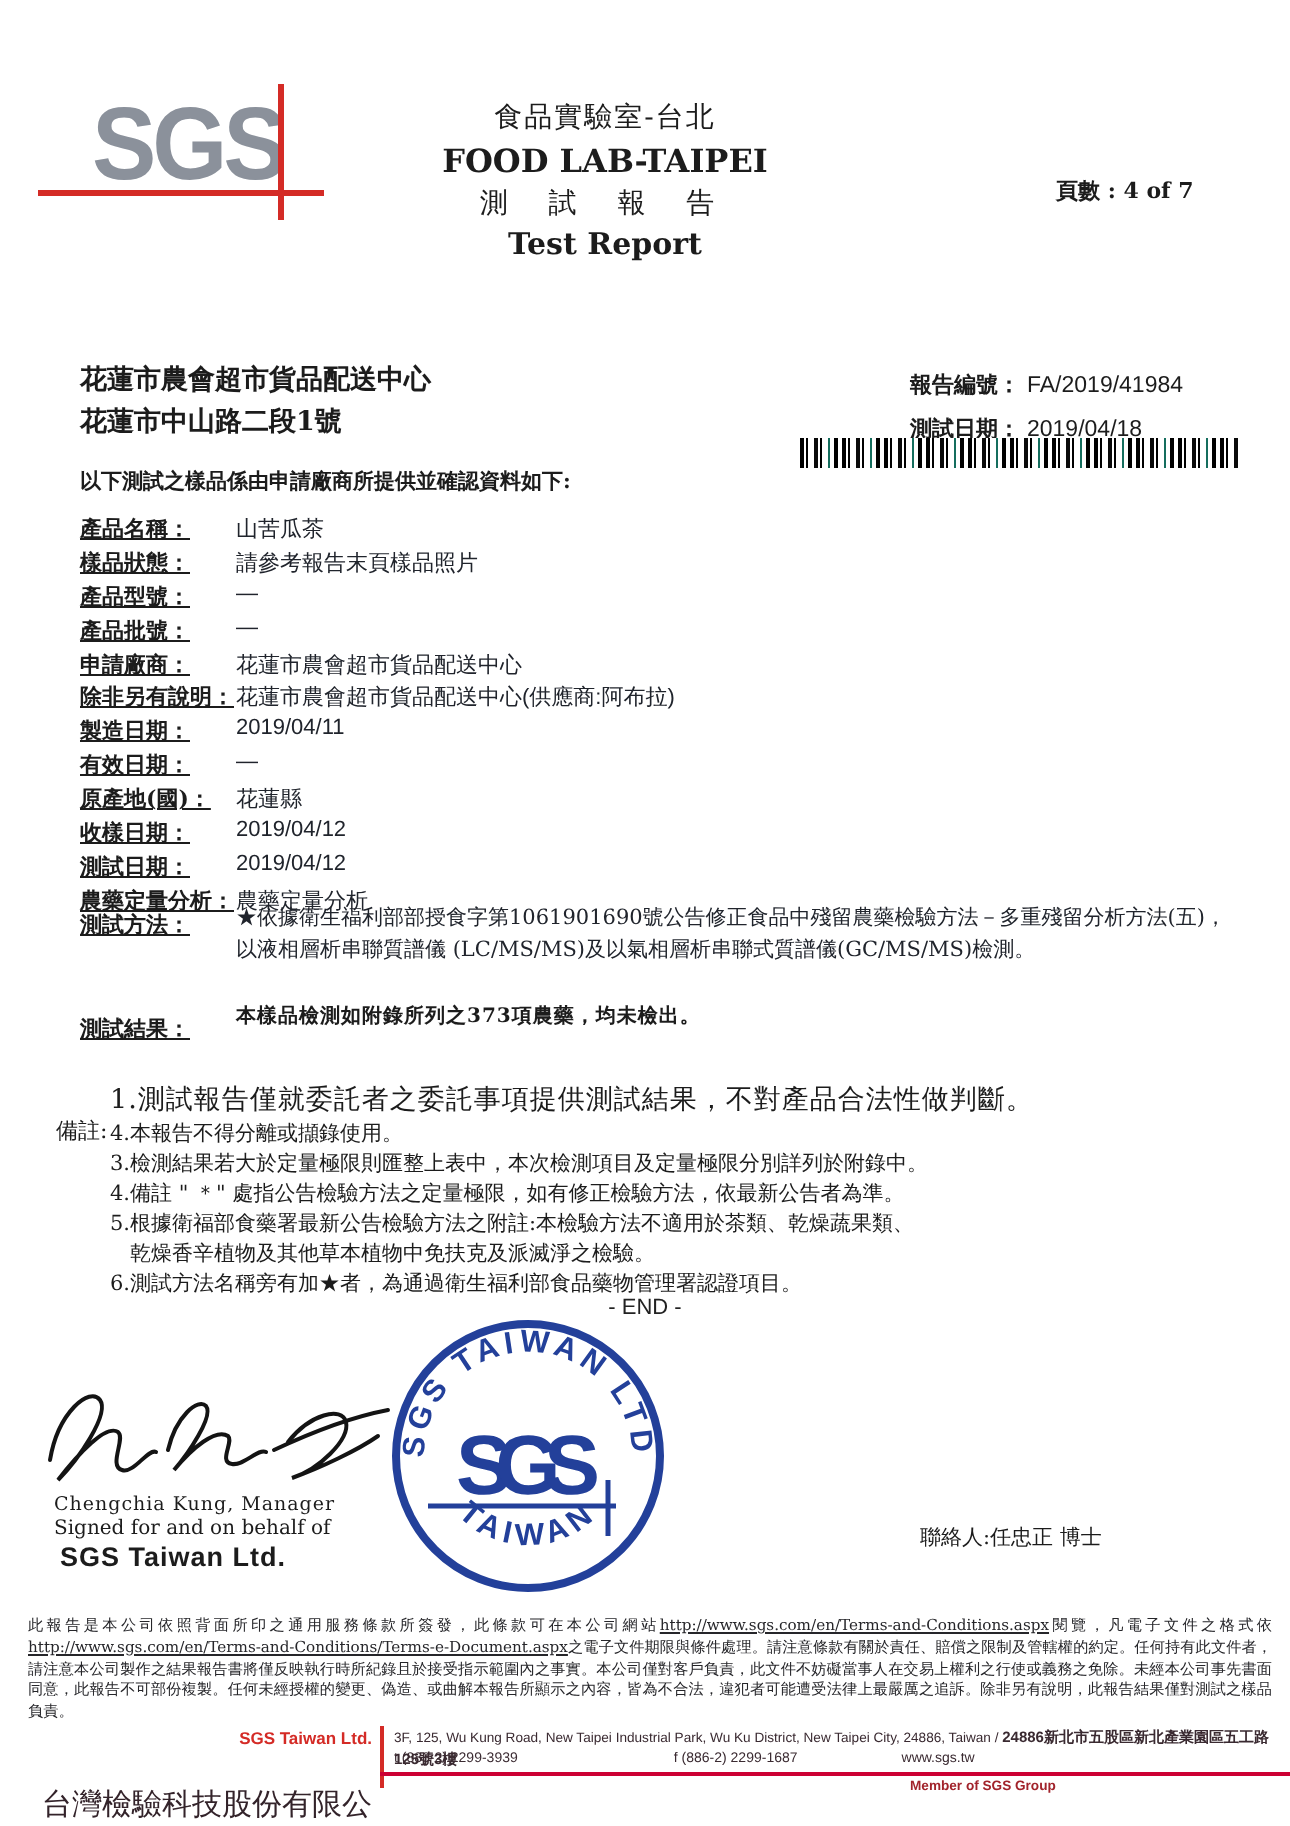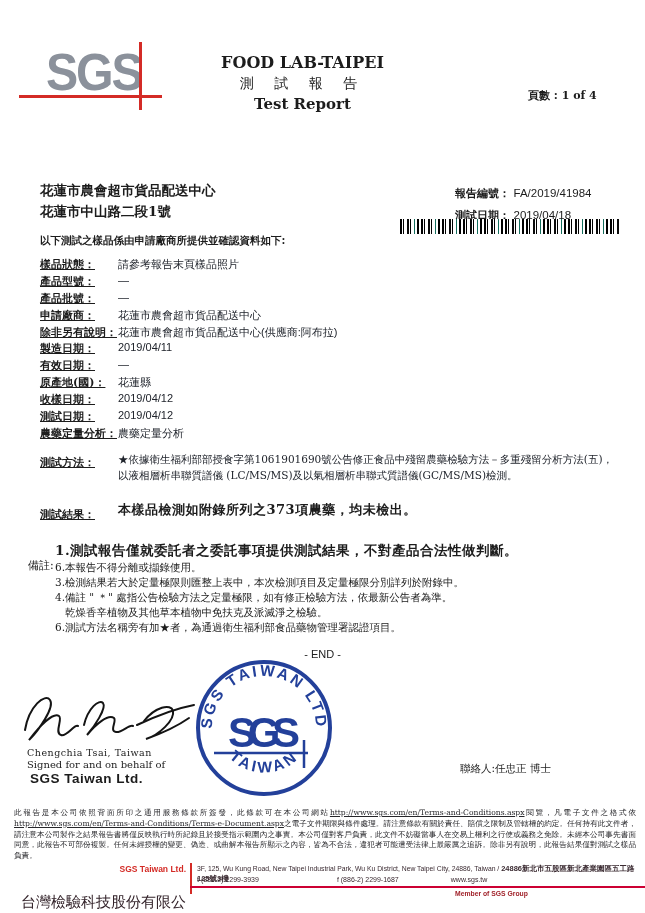--- a/index.html
+++ b/index.html
@@ -44,28 +44,28 @@
   .fvalue { position:absolute; left:78px; font-size:11px; white-space:nowrap;
             font-family:"Liberation Sans","DejaVu Serif",serif; color:#20242c; }
 
   .method { left:40px; top:451px; width:590px; }
   .method .flabel { position:static; }
   .method .mval { position:absolute; left:78px; top:0; width:505px;
      font-size:10.5px; line-height:1.55; color:#20242c; }
 
   .result { left:40px; top:503px; width:590px; }
   .result .flabel { position:static; font-size:11px; }
-  .result .rval { position:absolute; left:78px; top:-2px; font-size:13px;
+  .result .rval { position:absolute; left:78px; top:-2px; font-size:10px;
      font-weight:bold; letter-spacing:0.5px; }
 
   
   .notes { left:28px; top:540px; width:600px; }
   .notes-label { position:absolute; left:0; top:18px; font-size:11px; font-weight:normal; }
   .note-line { margin-left:27px; font-size:10.5px; line-height:14.9px; }
-  .note-large { font-size:13.5px; line-height:20px; letter-spacing:0.5px;font-weight:bold; }
+  .note-large { font-size:13.5px; line-height:20px; letter-spacing:0.5px; }
   .note-indent { padding-left:10px; }
   .endmark { left:0; top:648px; width:645px; text-align:center;
      font-size:11px; font-family:"Liberation Sans",sans-serif; color:#222; }
 
   
   .sig-svg { left:18px; top:690px; }
   .sig-name { left:27px; top:747px; font-size:9.5px; letter-spacing:0.5px; }
   .sig-line2 { left:27px; top:759px; font-size:10px; }
   .sig-co { left:30px; top:771px; font-size:13.5px; font-weight:bold;
             font-family:"Liberation Sans",sans-serif; letter-spacing:0.5px; }
@@ -95,40 +95,45 @@
     font-family:"Liberation Sans",sans-serif; font-weight:bold; }
 </style>
 </head>
 <body>
 
 <div class="abs logo-letters">SGS</div>
 <div class="abs logo-vline"></div>
 <div class="abs logo-hline"></div>
 
 <div class="abs hdr">
+  <div class="t-zh">食品實驗室-台北</div>
   <div class="t-en">FOOD LAB-TAIPEI</div>
   <div class="r-zh">測 試 報 告</div>
   <div class="r-en">Test Report</div>
 </div>
-<div class="abs pagecount">頁數 : 1 of 4</div>
+<div class="abs pagecount">頁數 : 4 of 7</div>
 
 <div class="abs applicant">
   <div>花蓮市農會超市貨品配送中心</div>
   <div>花蓮市中山路二段1號</div>
 </div>
 <div class="abs meta">
   <div><span class="lab">報告編號：</span> <span class="val">FA/2019/41984</span></div>
   <div><span class="lab">測試日期：</span> <span class="val">2019/04/18</span></div>
 </div>
 <div class="abs barcode"></div>
 
 <div class="abs intro">以下測試之樣品係由申請廠商所提供並確認資料如下:</div>
 
 <div class="abs fields">
   <div class="frow">
+      <span class="flabel">產品名稱：</span>
+      <span class="fvalue">山苦瓜茶</span>
+    </div>
+  <div class="frow">
       <span class="flabel">樣品狀態：</span>
       <span class="fvalue">請參考報告末頁樣品照片</span>
     </div>
   <div class="frow">
       <span class="flabel">產品型號：</span>
       <span class="fvalue">—</span>
     </div>
   <div class="frow">
       <span class="flabel">產品批號：</span>
       <span class="fvalue">—</span>
@@ -172,37 +177,38 @@
   <div class="mval">★依據衛生福利部部授食字第1061901690號公告修正食品中殘留農藥檢驗方法－多重殘留分析方法(五)，以液相層析串聯質譜儀 (LC/MS/MS)及以氣相層析串聯式質譜儀(GC/MS/MS)檢測。</div>
 </div>
 <div class="abs result">
   <span class="flabel">測試結果：</span>
   <div class="rval">本樣品檢測如附錄所列之373項農藥，均未檢出。</div>
 </div>
 
 <div class="abs notes">
   <span class="notes-label">備註:</span>
   <div class="note-line note-large">1.測試報告僅就委託者之委託事項提供測試結果，不對產品合法性做判斷。</div>
-  <div class="note-line">6.本報告不得分離或擷錄使用。</div>
+  <div class="note-line">4.本報告不得分離或擷錄使用。</div>
   <div class="note-line">3.檢測結果若大於定量極限則匯整上表中，本次檢測項目及定量極限分別詳列於附錄中。</div>
   <div class="note-line">4.備註 " ＊" 處指公告檢驗方法之定量極限，如有修正檢驗方法，依最新公告者為準。</div>
+  <div class="note-line">5.根據衛福部食藥署最新公告檢驗方法之附註:本檢驗方法不適用於茶類、乾燥蔬果類、</div>
   <div class="note-line note-indent">乾燥香辛植物及其他草本植物中免扶克及派滅淨之檢驗。</div>
   <div class="note-line">6.測試方法名稱旁有加★者，為通過衛生福利部食品藥物管理署認證項目。</div>
 </div>
 <div class="abs endmark">- END -</div>
 
 <svg class="abs sig-svg" width="185" height="60" viewBox="0 0 185 60">
   <g fill="none" stroke="#141414" stroke-width="2" stroke-linecap="round">
     <path d="M7,40 C11,16 27,3 32,10 C37,17 21,40 11,50 C21,37 35,22 41,26 C45,29 36,43 43,45 C49,47 56,34 60,36"></path>
     <path d="M66,35 C70,18 81,9 85,13 C89,18 76,37 69,45 C78,34 90,24 96,28 C99,31 91,41 98,42 C104,43 111,34 115,36"></path>
     <path d="M126,31 C137,17 153,13 155,21 C157,30 141,45 128,49 C142,44 161,35 171,28"></path>
     <path d="M119,35 C136,27 155,19 176,15"></path>
   </g>
 </svg>
-<div class="abs sig-name">Chengchia Tsai, Taiwan</div>
+<div class="abs sig-name">Chengchia Kung, Manager</div>
 <div class="abs sig-line2">Signed for and on behalf of</div>
 <div class="abs sig-co">SGS Taiwan Ltd.</div>
 
 <svg class="abs stamp" width="140" height="140" viewBox="0 0 140 140">
   <defs>
     <path id="arcTop" d="M 25,96 A 52,52 0 1 1 115,96"></path>
     <path id="arcBottom" d="M 26,87 A 49,49 0 0 0 114,87"></path>
   </defs>
   <circle cx="70" cy="70" r="66" fill="none" stroke="#23409a" stroke-width="4"></circle>
   <text font-family="Liberation Sans, sans-serif" font-size="15.5" font-weight="bold" fill="#23409a" letter-spacing="2.5">

